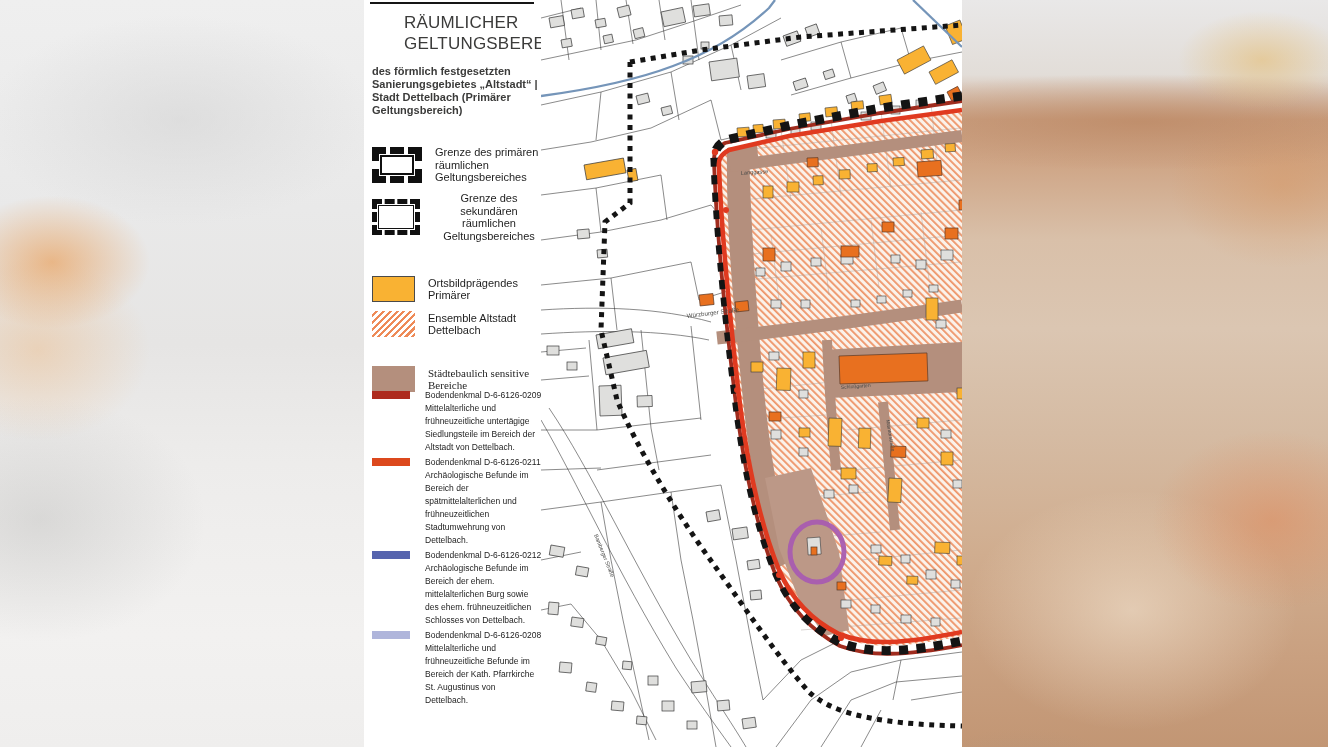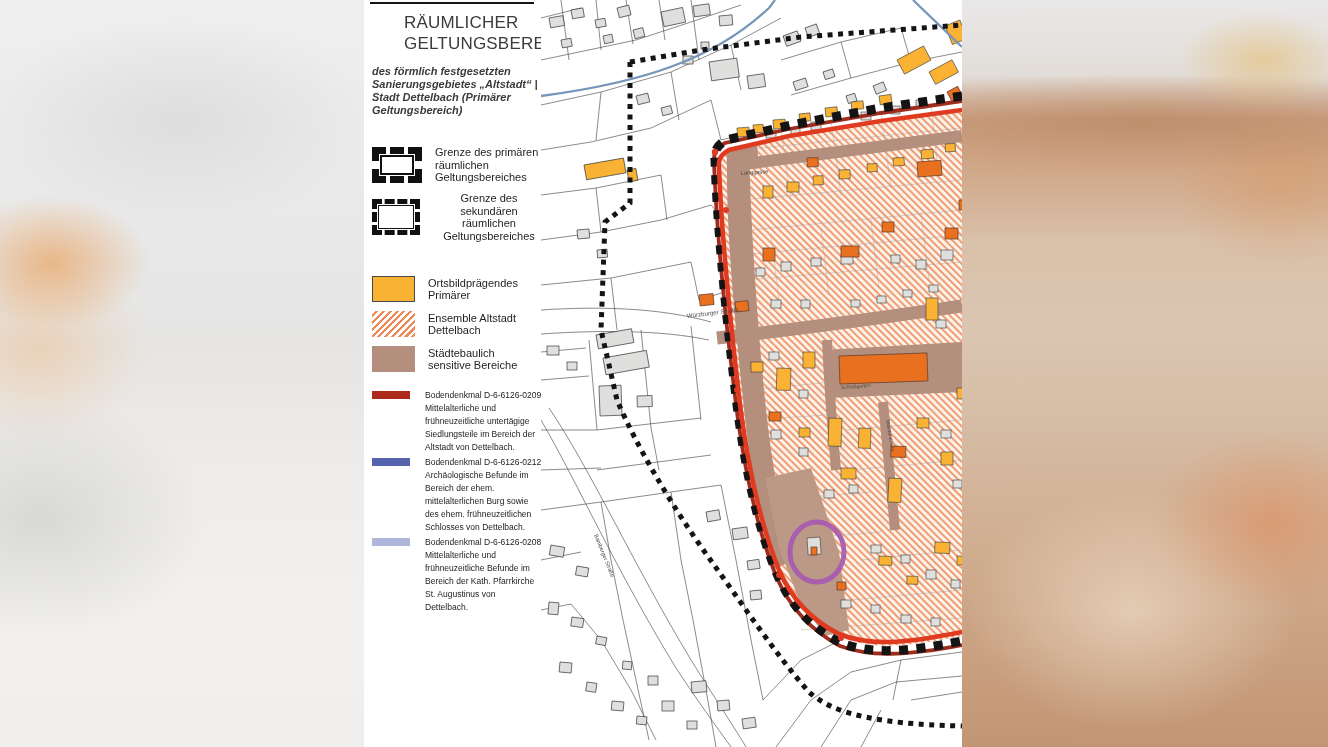--- a/index.html
+++ b/index.html
@@ -23,21 +23,21 @@
       radial-gradient(220px 160px at 170px 610px, rgba(245,233,215,.55), rgba(245,233,215,0) 75%),
       radial-gradient(200px 150px at 60px 840px, rgba(150,142,136,.35), rgba(150,142,136,0) 75%),
       linear-gradient(180deg,#E9E8E8 0%,#E2DDD8 10%,#CBA183 16%,#CFA687 22%,#D9C0A9 32%,#DBC6B2 44%,#D5BBA3 58%,#D0AD8F 74%,#C9A080 88%,#C29674 100%);}
 
   
   .panel{position:absolute;left:364px;top:0;width:177px;height:747px;background:#FFFFFF;color:#2C2C2B;}
   .panel-rule{position:absolute;left:6px;top:2px;width:164px;height:2px;background:#151515;}
   .title{position:absolute;left:8px;top:12px;width:166px;font-size:17px;line-height:21px;
          letter-spacing:.2px;color:#3B3B3A;font-weight:400;margin-left:32px;}
   .subtitle{position:absolute;left:8px;top:65px;width:168px;font-size:11px;line-height:13px;
-         color:#3B3B3A;font-weight:700;font-style:italic;}
+         color:#3B3B3A;font-weight:700;}
   .leg-row{position:absolute;left:8px;display:flex;align-items:center;}
   .leg-label{margin-left:13px;width:112px;font-size:11px;line-height:12.5px;color:#1E1E1E;}
   .sw-wrap{flex:none;}
   .sw-primary{width:50px;height:36px;border:7px dashed #101010;background:#fff;position:relative;box-sizing:border-box;}
   .sw-primary::after{content:"";position:absolute;inset:1px;border:2px solid #101010;}
   .sw-secondary{width:48px;height:36px;border:5px dashed #101010;background:#fff;position:relative;box-sizing:border-box;}
   .sw-secondary::after{content:"";position:absolute;inset:1px;border:1.5px solid #101010;}
   .sw-fill{width:43px;height:26px;box-sizing:border-box;}
   .bordered{border:1px solid #4A4A4A;}
   .sw-hatch{width:43px;height:26px;background:repeating-linear-gradient(135deg,#FFFFFF 0 2.6px,#EE8A57 2.6px 4.8px);}
@@ -71,29 +71,33 @@
     <span class="leg-label">Grenze des sekundären räumlichen Geltungsbereiches</span>
   </div>
   <div class="leg-row" style="top:276px;">
     <span class="sw-wrap sw-fill bordered" style="background: rgb(249, 178, 51);"></span>
     <span class="leg-label">Ortsbildprägendes Primärer</span>
   </div>
   <div class="leg-row" style="top:311px;">
     <span class="sw-wrap sw-hatch"></span>
     <span class="leg-label">Ensemble Altstadt Dettelbach</span>
   </div>
-  <div class="leg-row" style="top:346px;">
+  <div class="leg-row" style="top:366px;font-family:Liberation Serif, serif;">
     <span class="sw-wrap sw-fill" style="background: rgb(180, 143, 125);"></span>
     <span class="leg-label">Städtebaulich sensitive Bereiche</span>
   </div>
 
   <div class="mon-list">
     <div class="mon">
       <span class="mon-line" style="background: rgb(173, 43, 29);"></span>
       <p class="mon-text"><span class="mon-code">Bodendenkmal D-6-6126-0209</span><span>Mittelalterliche und frühneuzeitliche untertägige Siedlungsteile im Bereich der Altstadt von Dettelbach.</span></p>
+    </div>
+    <div class="mon">
+      <span class="mon-line" style="background: rgb(220, 72, 29);"></span>
+      <p class="mon-text"><span class="mon-code">Bodendenkmal D-6-6126-0211</span><span>Archäologische Befunde im Bereich der spätmittelalterlichen und frühneuzeitlichen Stadtumwehrung von Dettelbach.</span></p>
     </div>
     <div class="mon">
       <span class="mon-line" style="background: rgb(86, 100, 174);"></span>
       <p class="mon-text"><span class="mon-code">Bodendenkmal D-6-6126-0212</span><span>Archäologische Befunde im Bereich der ehem. mittelalterlichen Burg sowie des ehem. frühneuzeitlichen Schlosses von Dettelbach.</span></p>
     </div>
     <div class="mon">
       <span class="mon-line" style="background: rgb(175, 181, 219);"></span>
       <p class="mon-text"><span class="mon-code">Bodendenkmal D-6-6126-0208</span><span>Mittelalterliche und frühneuzeitliche Befunde im Bereich der Kath. Pfarrkirche St. Augustinus von Dettelbach.</span></p>
     </div>
 

